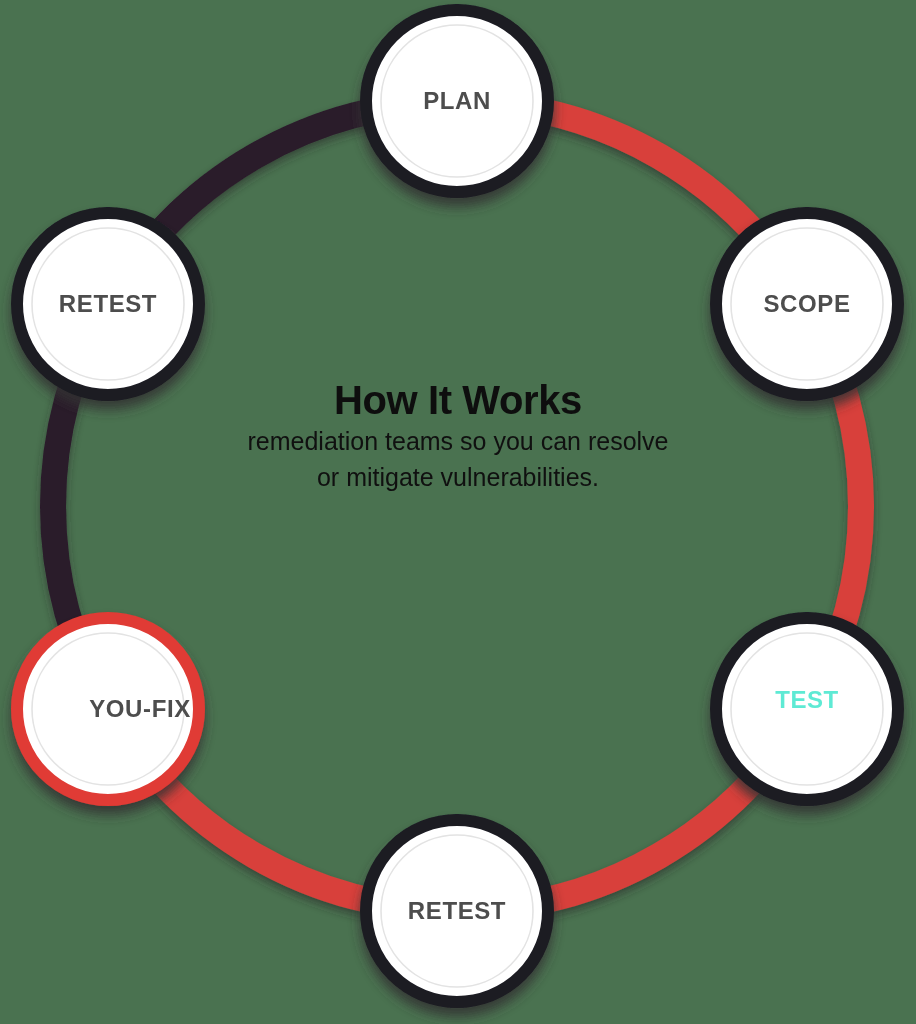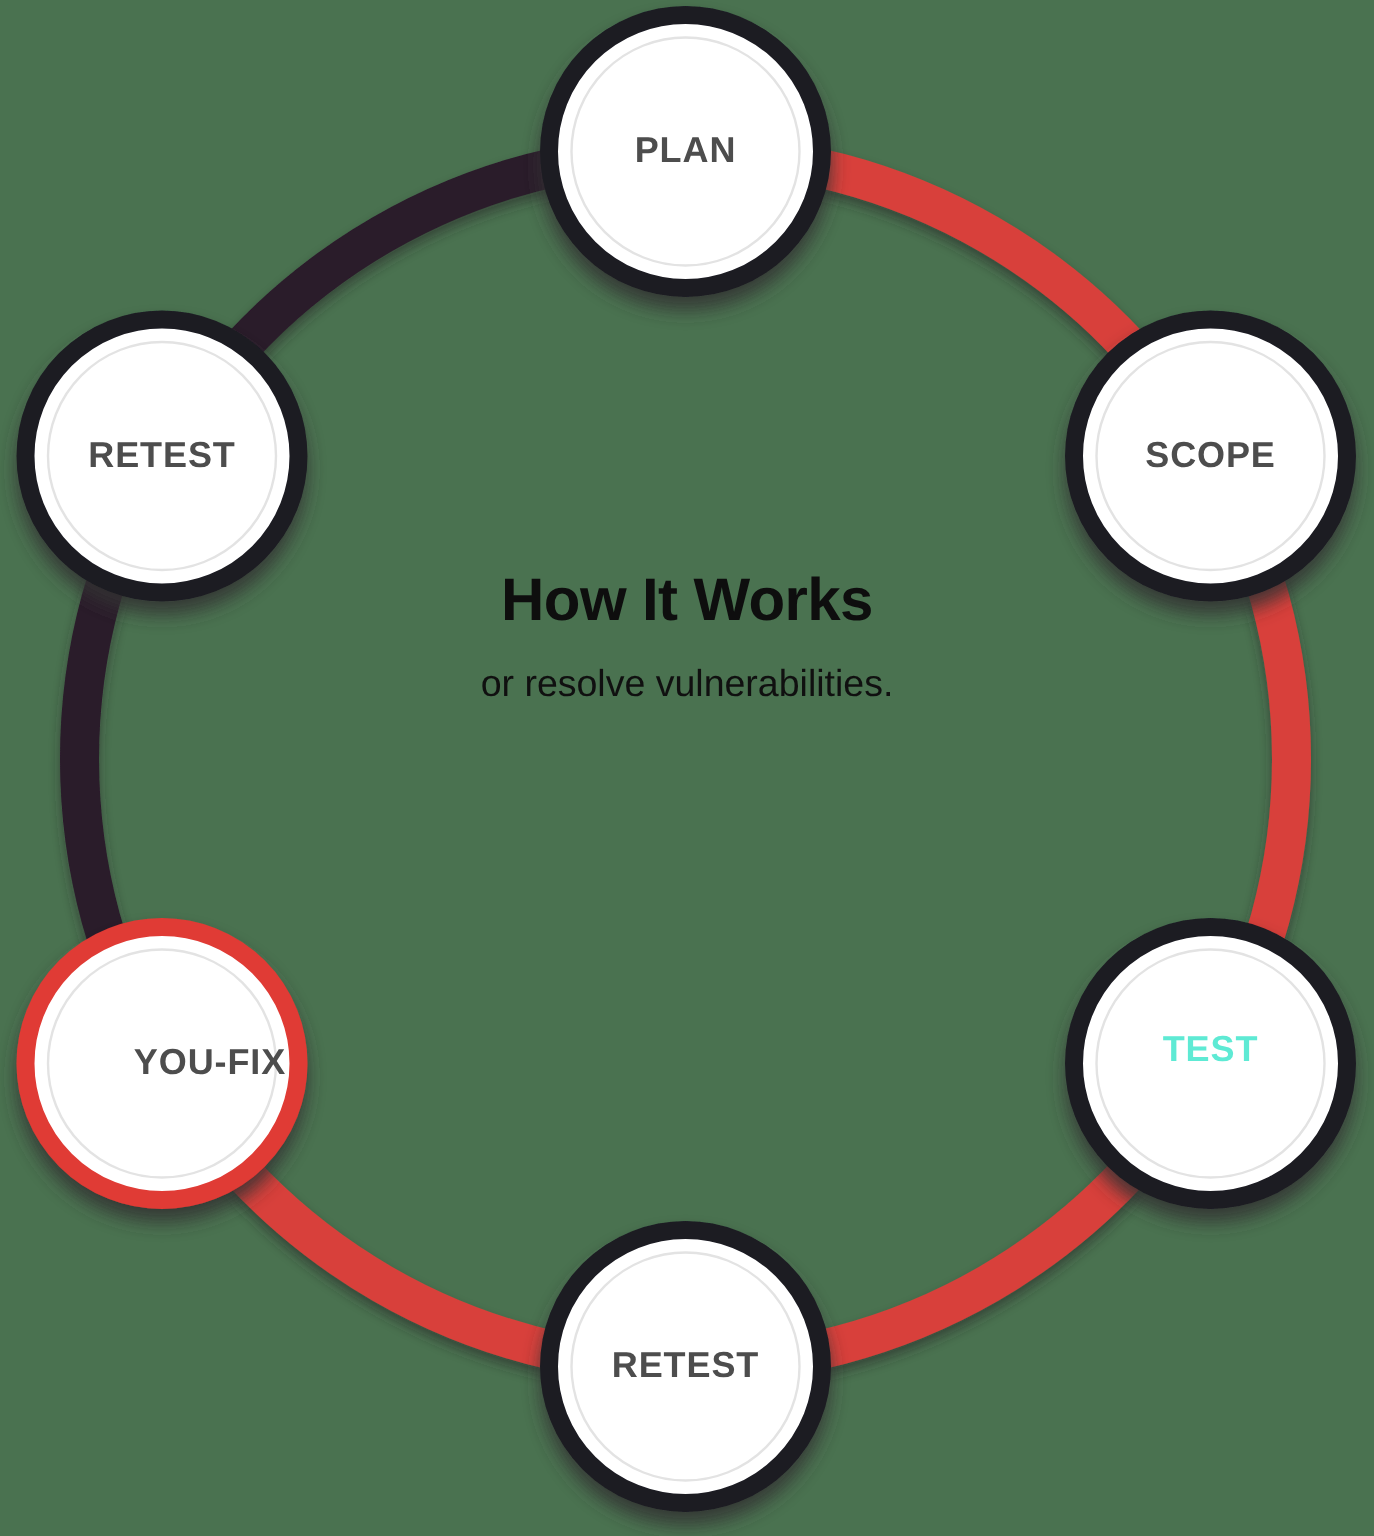--- a/index.html
+++ b/index.html
@@ -31,21 +31,21 @@
     top: 378px;
     width: 560px;
     text-align: center;
     pointer-events: none;
   }
   .center-title {
     font-size: 40px;
     font-weight: 700;
     color: #0e0e0e;
     letter-spacing: -0.4px;
-    margin: 0 0 17px 0;
+    margin: 0 0 2px 0;
     line-height: 1.1;
   }
   .center-sub {
     font-size: 25px;
     font-weight: 400;
     color: #101010;
     line-height: 1.42;
     margin: 0;
     padding: 0 32px;
   }
@@ -113,21 +113,22 @@
         </g>
         <g filter="url(#nodeShadow)">
           <circle cx="108" cy="304" r="91" fill="#ffffff" stroke="#1b1b23" stroke-width="12"></circle>
           <circle cx="108" cy="304" r="76" fill="none" stroke="#e3e3e3" stroke-width="1.6"></circle>
         </g>
       </g>
   </svg>
 
   <div class="center-block">
     <h2 class="center-title">How It Works</h2>
-    <p class="center-sub">or resolve vulnerabilities.</p>
+    <p class="center-sub">remediation teams so you can resolve</p>
+    <p class="center-sub">or mitigate vulnerabilities.</p>
   </div>
 
   <div id="label-layer">
       <div class="node-label" style="left: 457px; top: 101px; color: rgb(77, 77, 77);">PLAN</div>
       <div class="node-hit" style="left: 457px; top: 101px; width: 194px; height: 194px;"></div>
       <div class="node-label" style="left: 807px; top: 304px; color: rgb(77, 77, 77);">SCOPE</div>
       <div class="node-hit" style="left: 807px; top: 304px; width: 194px; height: 194px;"></div>
       <div class="node-label" style="left: 807px; top: 700px; color: #5eead4;">TEST</div>
       <div class="node-hit" style="left: 807px; top: 709px; width: 194px; height: 194px;"></div>
       <div class="node-label" style="left: 457px; top: 911px; color: rgb(77, 77, 77);">RETEST</div>

